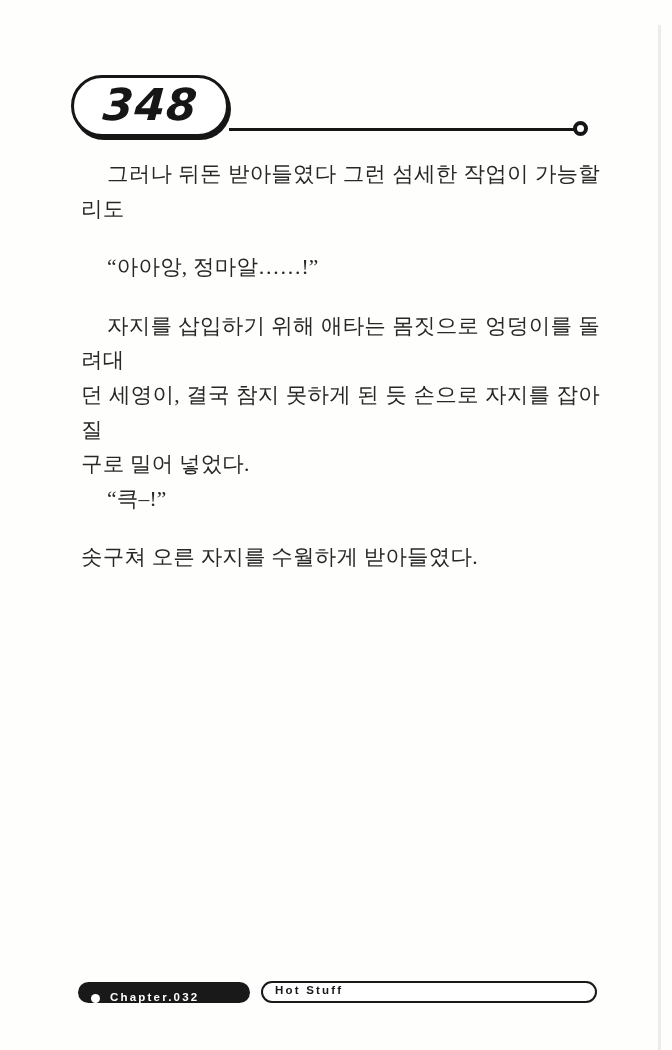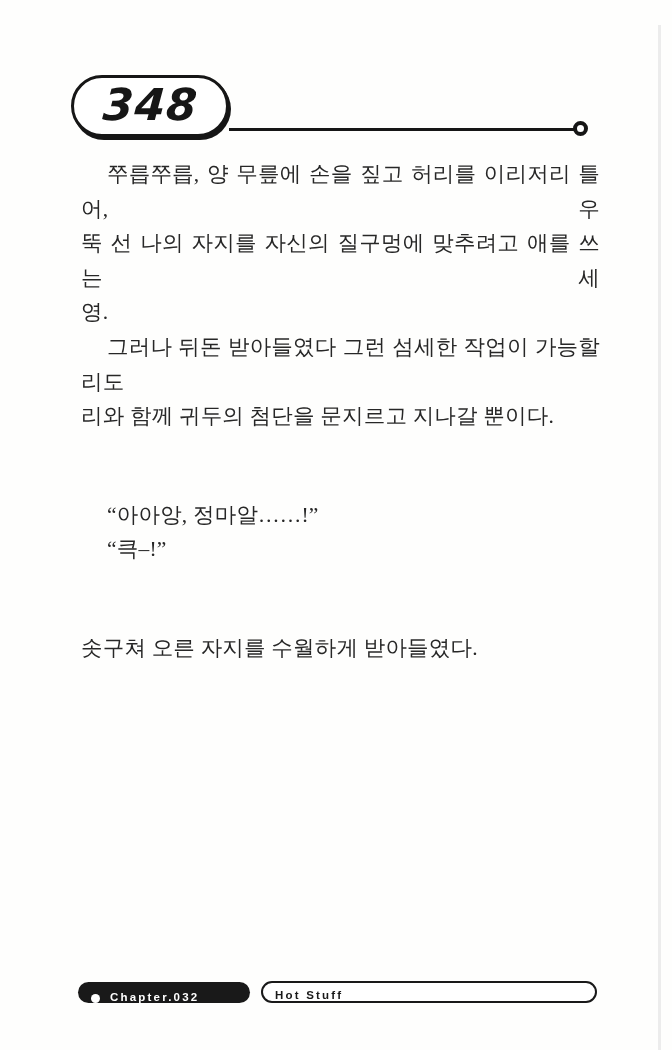--- a/index.html
+++ b/index.html
@@ -40,21 +40,21 @@
     border:4px solid #161616; border-radius:50%;
     background:#ffffff;
   }
   
   .text-body {
     position:absolute; left:81px; top:157px; width:519px;
     font-size:21.5px; line-height:34.6px; color:#272727;
     letter-spacing:0.2px;
   }
   .block { margin:0; }
-  .block.spaced { margin-top:64px; }
+  .block.spaced { margin-top:24px; }
   .line { text-align:justify; }
   .line.fill { text-align-last:justify; }
   .line.indent { text-indent:26px; }
   
   .footer-chapter {
     position:absolute; left:78px; top:982px;
     width:172px; height:21px; border-radius:11px;
     background:#191919;
     display:flex; align-items:flex-end;
   }
@@ -66,21 +66,21 @@
     color:#ffffff;
     font-family:"Liberation Sans","DejaVu Sans",sans-serif;
     font-weight:bold; font-size:11.5px; letter-spacing:2.2px;
     margin-left:10px; padding-top:1px; white-space:nowrap;
   }
   .footer-series {
     position:absolute; left:261px; top:981px;
     width:332px; height:18px;
     border:2px solid #191919; border-radius:11px;
     background:#ffffff;
-    display:flex; align-items:flex-end;
+    display:flex; align-items:flex-start;
   }
   .series-label {
     color:#191919;
     font-family:"Liberation Sans","DejaVu Sans",sans-serif;
     font-weight:bold; font-size:11.5px; letter-spacing:2.2px;
     margin-left:12px; padding-top:1px; white-space:nowrap;
   }
 </style>
 </head>
 <body>
@@ -90,35 +90,34 @@
   <div class="page-edge"></div>
 
   <div class="header-badge">
     <span class="page-number">348</span>
   </div>
   <div class="header-rule"></div>
   <div class="header-rule-dot"></div>
 
   <div class="text-body">
 
-    <div class="block">
-      <div class="line fill indent">쭈릅쭈릅, 양 무릎에 손을 짚고 허리를 이리저리 틀어, 우</div>
-      <div class="line fill">뚝 선 나의 자지를 자신의 질구멍에 맞추려고 애를 쓰는 세</div>
-      <div class="line">영.</div>
-    </div>
 
     <div class="block">
       <div class="line fill indent">그러나 뒤돈 받아들였다 그런 섬세한 작업이 가능할 리도</div>
-      <div class="line">리와 함께 귀두의 첨단을 문지르고 지나갈 뿐이다.</div>
     </div>
 
     <div class="block spaced">
       <div class="line indent">“아아앙, 정마알……!”</div>
     </div>
 
+    <div class="block spaced">
+      <div class="line fill indent">자지를 삽입하기 위해 애타는 몸짓으로 엉덩이를 돌려대</div>
+      <div class="line fill">던 세영이, 결국 참지 못하게 된 듯 손으로 자지를 잡아 질</div>
+      <div class="line">구로 밀어 넣었다.</div>
+    </div>
 
 
     <div class="block">
       <div class="line indent">“큭–!”</div>
     </div>
 
     <div class="block spaced">
       <div class="line">솟구쳐 오른 자지를 수월하게 받아들였다.</div>
     </div>
 

